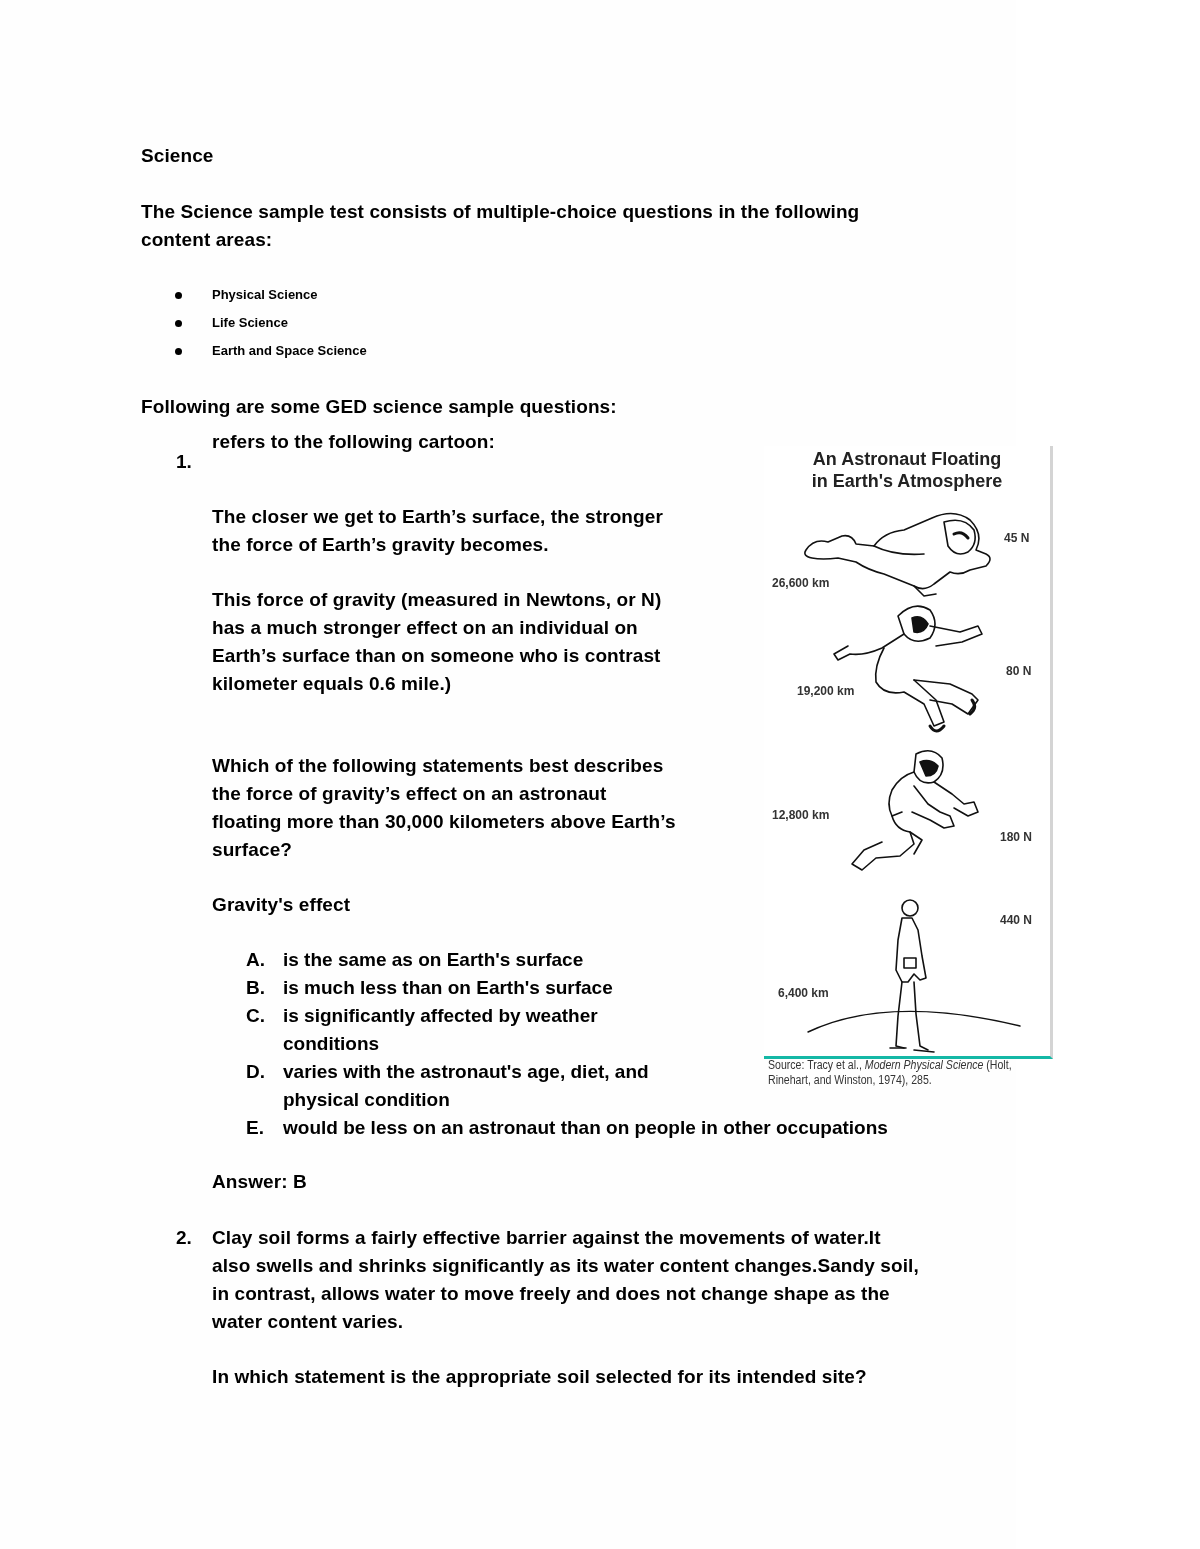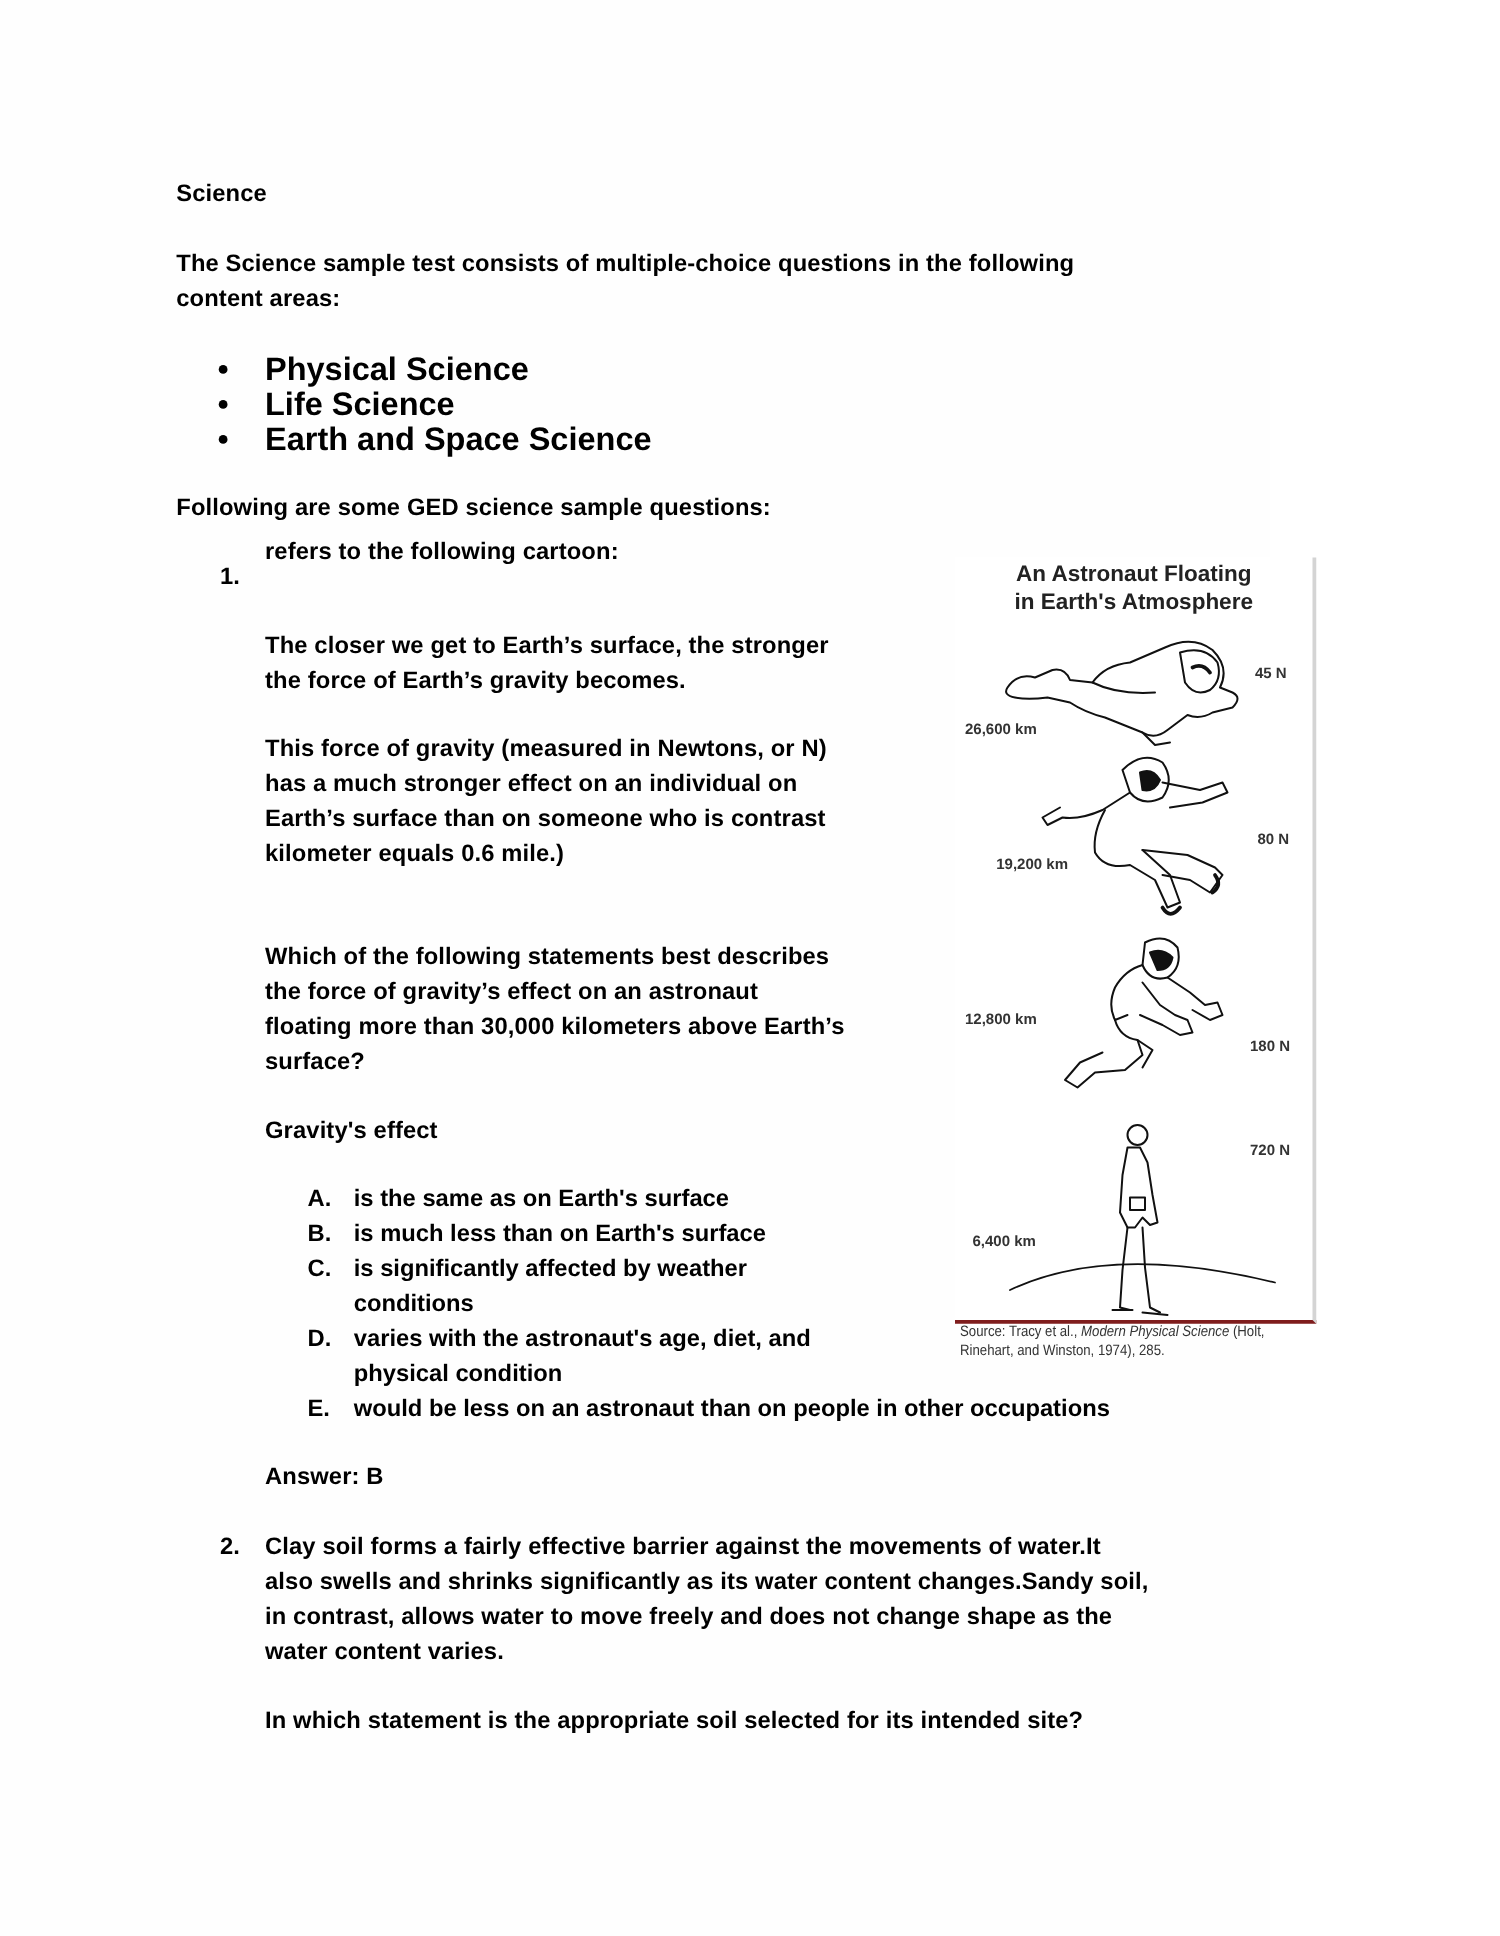--- a/index.html
+++ b/index.html
@@ -26,21 +26,21 @@
       font-weight: bold;
       font-size: 19px;
       line-height: 28px;
       white-space: nowrap;
       letter-spacing: 0.1px;
     }
     .title { left: 141px; top: 142px; }
     .intro { left: 141px; top: 198px; }
     .bullets { position: absolute; left: 141px; top: 281px; margin: 0; padding: 0; list-style: none; }
     .bullets li {
-      font-weight: bold; font-size: 26px; line-height: 28px;
+      font-weight: bold; font-size: 13px; line-height: 28px;
       position: relative; padding-left: 71px; white-space: nowrap;
     }
     .bullets li .dot {
       position: absolute; left: 34px; top: 11px;
       width: 7px; height: 7px; border-radius: 50%; background: #000;
     }
     .following { left: 141px; top: 393px; }
 
     .q-num { position: absolute; font-weight: bold; font-size: 19px; line-height: 28px; }
     .q1-num { left: 176px; top: 448px; }
@@ -63,21 +63,21 @@
     .q2-num { left: 176px; top: 1224px; }
     .q2-p1 { left: 212px; top: 1224px; }
     .q2-p2 { left: 212px; top: 1363px; text-align: center; }
 
     
     .figure {
       position: absolute;
       left: 764px; top: 446px;
       width: 286px; height: 610px;
       border-right: 3px solid #d4d4d4;
-      border-bottom: 3px solid #7f1d1d;
+      border-bottom: 3px solid #14b8a6;
       background: #fff;
     }
     .fig-title {
       position: absolute; left: 0; width: 286px; top: 2px;
       text-align: center; font-weight: bold; font-size: 18px; line-height: 22px;
       color: #222;
     }
     .fig-label {
       position: absolute; font-weight: bold; font-size: 12px; color: #333;
       white-space: nowrap;
@@ -215,21 +215,21 @@
     <div class="fig-label" style="left:8px; top:130px;">26,600 km</div>
     <div class="fig-label" style="left:240px; top:85px;">45 N</div>
 
     <div class="fig-label" style="left:8px; top:238px;margin-left:25px;">19,200 km</div>
     <div class="fig-label" style="left:242px; top:218px;">80 N</div>
 
     <div class="fig-label" style="left:8px; top:362px;">12,800 km</div>
     <div class="fig-label" style="left:236px; top:384px;">180 N</div>
 
     <div class="fig-label" style="left:14px; top:540px;">6,400 km</div>
-    <div class="fig-label" style="left:236px; top:467px;">720 N</div>
+    <div class="fig-label" style="left:236px; top:467px;">440 N</div>
   </div>
 
   <div class="fig-source">
     <div><span>Source: Tracy et al., </span><i>Modern Physical Science</i><span> (Holt,</span></div>
     <div>Rinehart, and Winston, 1974), 285.</div>
   </div>
 
   <div class="q-num q2-num">2.</div>
   <div class="txt q2-p1">
     <div>Clay soil forms a fairly effective barrier against the movements of water.It</div>

